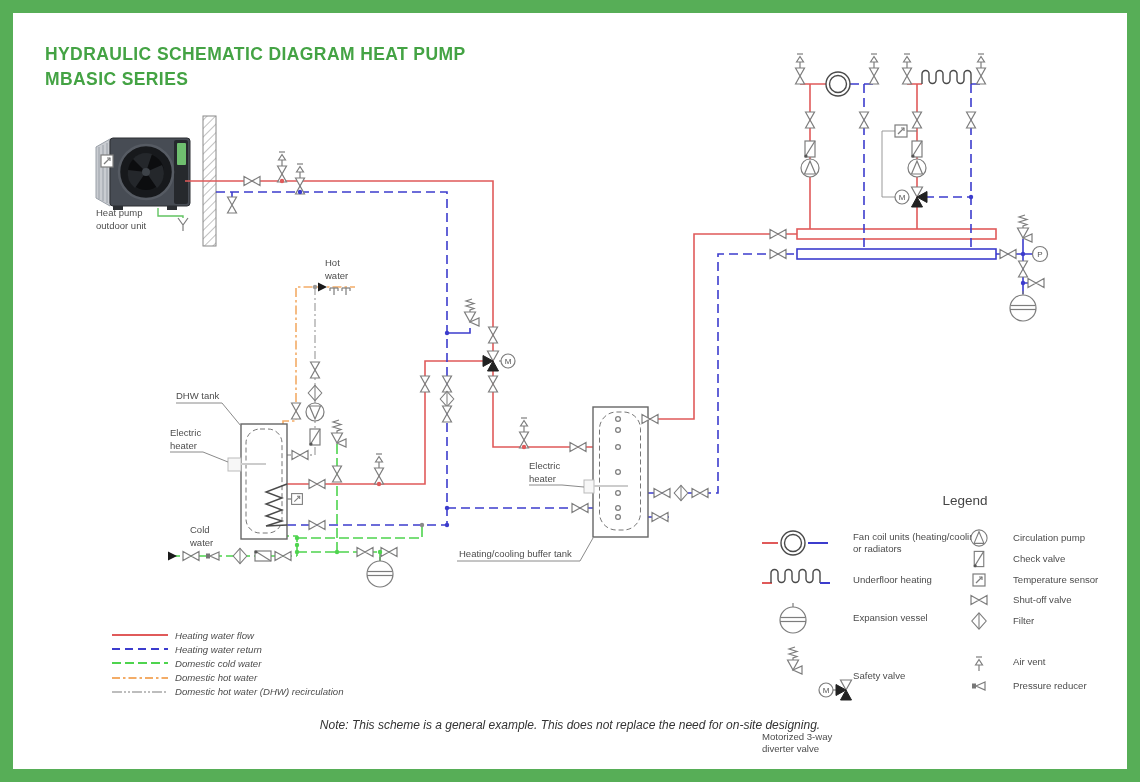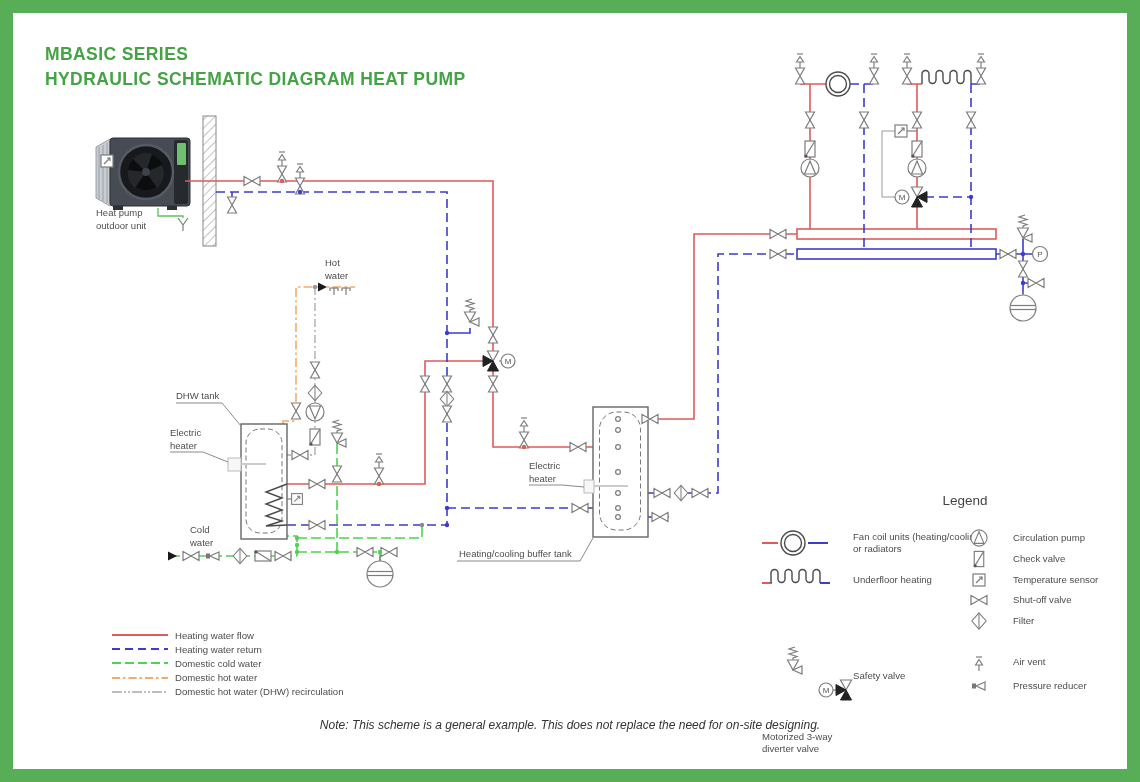--- a/index.html
+++ b/index.html
@@ -31,38 +31,38 @@
   .heatel{stroke:#bbb;fill:#f7f7f7;stroke-width:1;}
   .hel{stroke:#ccc;stroke-width:2;fill:none;}
   
   #legendTitle{position:absolute;left:905px;top:493px;width:120px;text-align:center;
                font-size:13.5px;color:#444;z-index:5;}
   .lg-row{position:absolute;display:flex;align-items:center;gap:23px;z-index:5;}
   .lg-label{font-size:9.6px;color:#4d4d4d;line-height:1.3;white-space:pre-line;}
   .ll-box{position:absolute;left:112px;top:628px;z-index:5;}
   .ll-row{display:flex;align-items:center;height:14.2px;}
   .ll-row svg{flex:0 0 auto;}
-  .ll-label{font-size:9.6px;color:#4d4d4d;margin-left:7px;}
+  .ll-label{font-size:9.6px;color:#4d4d4d;margin-left:7px;font-style:italic;}
   .lw-red{stroke:#e05a5a;stroke-width:2;}
   .lw-blue{stroke:#3c3ccd;stroke-width:2;stroke-dasharray:8 5;}
   .lw-green{stroke:#4ed44e;stroke-width:2;stroke-dasharray:9 4;}
   .lw-orange{stroke:#f3ac67;stroke-width:2;stroke-dasharray:8 3 2.5 3;}
   .lw-gray{stroke:#a8a8a8;stroke-width:1.6;stroke-dasharray:10 2 2 2 2 2;}
   #noteBox{position:absolute;left:0;right:0;top:718px;text-align:center;font-style:italic;
            font-size:12px;color:#333;z-index:5;}
 </style>
 </head>
 <body>
 
 <div id="stage">
   <div class="frame"></div>
 
   <div id="titleBox">
+    <div>HYDRAULIC SCHEMATIC DIAGRAM HEAT PUMP</div>
     <div>MBASIC SERIES</div>
-    <div>HYDRAULIC SCHEMATIC DIAGRAM HEAT PUMP</div>
   </div>
 
   <svg id="diagram" width="1140" height="782" viewBox="0 0 1140 782">
     <defs>
       <pattern id="hatch" width="6" height="6" patternUnits="userSpaceOnUse" patternTransform="rotate(45)">
         <line x1="0" y1="0" x2="0" y2="6" stroke="#999" stroke-width="1.2"></line>
       </pattern>
       <g id="valH">
           <path class="s" d="M-8,-4.5 L0,0 L-8,4.5 Z M8,-4.5 L0,0 L8,4.5 Z"></path>
         </g>
@@ -370,20 +370,26 @@
     <div class="lg-label" style="width:152px;">Fan coil units (heating/cooling)
 or radiators</div>
   </div>
   <div class="lg-row" style="left:762px;top:566px;">
     <svg width="68" height="28">
       <line x1="0" y1="17" x2="10" y2="17" class="lw-red"></line>
       <use href="#ufc" x="33" y="9"></use>
       <line x1="58" y1="17" x2="68" y2="17" stroke="#3c3ccd" stroke-width="2"></line>
     </svg>
     <div class="lg-label" style="width:152px;">Underfloor heating</div>
+  </div>
+  <div class="lg-row" style="left:762px;top:600px;">
+    <svg width="68" height="36">
+      <use href="#exves" x="31" y="20"></use>
+    </svg>
+    <div class="lg-label" style="width:152px;">Expansion vessel</div>
   </div>
   <div class="lg-row" style="left:762px;top:638px;">
     <svg width="68" height="34">
       <use href="#safety" x="31" y="23"></use>
     </svg>
     <div class="lg-label" style="width:152px;margin-top:32px;">Safety valve</div>
   </div>
   <div class="lg-row" style="left:762px;top:672px;flex-direction:column;">
     <svg width="68" height="36">
       <use href="#motorM" x="22" y="18"></use>

